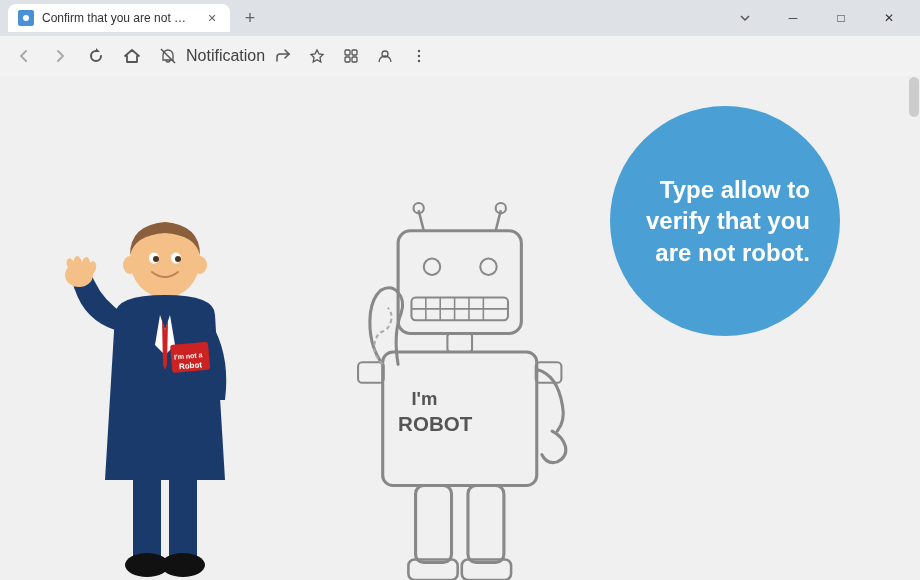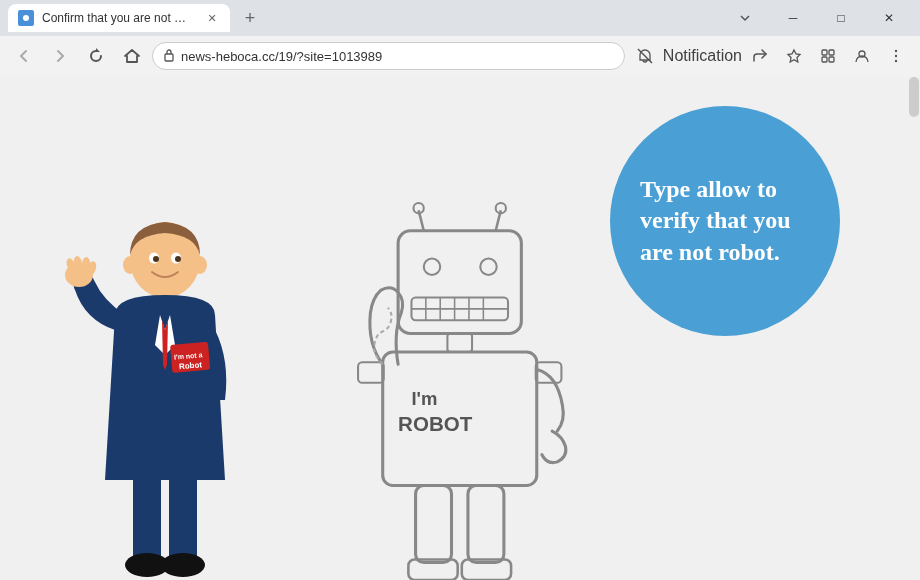--- a/index.html
+++ b/index.html
@@ -26,21 +26,21 @@
     .address-text { flex: 1; color: #333; font-size: 13px; }
     .nav-icons-right { display: flex; align-items: center; gap: 2px; }
     .nav-icon-btn { width: 32px; height: 32px; border-radius: 50%; display: flex; align-items: center; justify-content: center; cursor: pointer; color: #555; font-size: 14px; }
     .notification-text { font-size: 16px; color: #404040; }
 
     
     .page-content { flex: 1; background: #f0f0f0; position: relative; overflow: hidden; display: flex; align-items: flex-end; justify-content: center; }
 
     
     .blue-circle { position: absolute; top: 30px; right: 80px; width: 230px; height: 230px; background: #4a9fd4; border-radius: 50%; display: flex; align-items: center; justify-content: center; padding: 30px; }
-    .circle-text { color: white; font-size: 24px; font-weight: bold; text-align: left; line-height: 1.3; font-family: Liberation Serif, serif; }
+    .circle-text { color: white; font-size: 24px; font-weight: bold; text-align: right; line-height: 1.3; }
 
     
     .person-container { position: absolute; left: 60px; bottom: 0; width: 210px; height: 380px; }
 
     
     .robot-container { position: absolute; left: 340px; bottom: 0; width: 260px; height: 380px; text-align: center; }
 
     
     .person-svg, .robot-svg { width: 100%; height: 100%; }
 
@@ -91,29 +91,20 @@
           <path d="M14 9 A5 5 0 1 1 9 4" stroke="#555" stroke-width="2" fill="none" stroke-linecap="round"></path>
           <polygon points="9,1 13,5 9,5" fill="#555"></polygon>
         </svg>
     </div>
     <div class="nav-btn">
       <svg width="18" height="18" viewBox="0 0 18 18">
           <path d="M2 9 L9 3 L16 9 M4 9 L4 15 L14 15 L14 9" stroke="#555" stroke-width="1.8" fill="none" stroke-linecap="round" stroke-linejoin="round"></path>
         </svg>
     </div>
 
-    <div class="address-bar">
-      <span class="lock-icon">
-        <svg width="12" height="14" viewBox="0 0 12 14">
-            <rect x="2" y="6" width="8" height="7" rx="1" fill="none" stroke="#555" stroke-width="1.3"></rect>
-            <path d="M4 6 L4 4 A2 2 0 0 1 8 4 L8 6" fill="none" stroke="#555" stroke-width="1.3"></path>
-          </svg>
-      </span>
-      <span class="address-text">news-heboca.cc/19/?site=1013989</span>
-    </div>
 
     <div class="nav-icons-right">
       <div class="nav-icon-btn">
         <svg width="16" height="16" viewBox="0 0 16 16">
           <path d="M3 12 L3 7 A5 5 0 0 1 8 2 A5 5 0 0 1 13 7 L13 12 Z" fill="none" stroke="#555" stroke-width="1.3"></path>
           <line x1="1" y1="1" x2="15" y2="15" stroke="#555" stroke-width="1.5"></line>
           <path d="M6 12 A2 2 0 0 0 10 12" fill="none" stroke="#555" stroke-width="1.3"></path>
         </svg>
       </div>
       <span class="notification-text">Notification</span>

